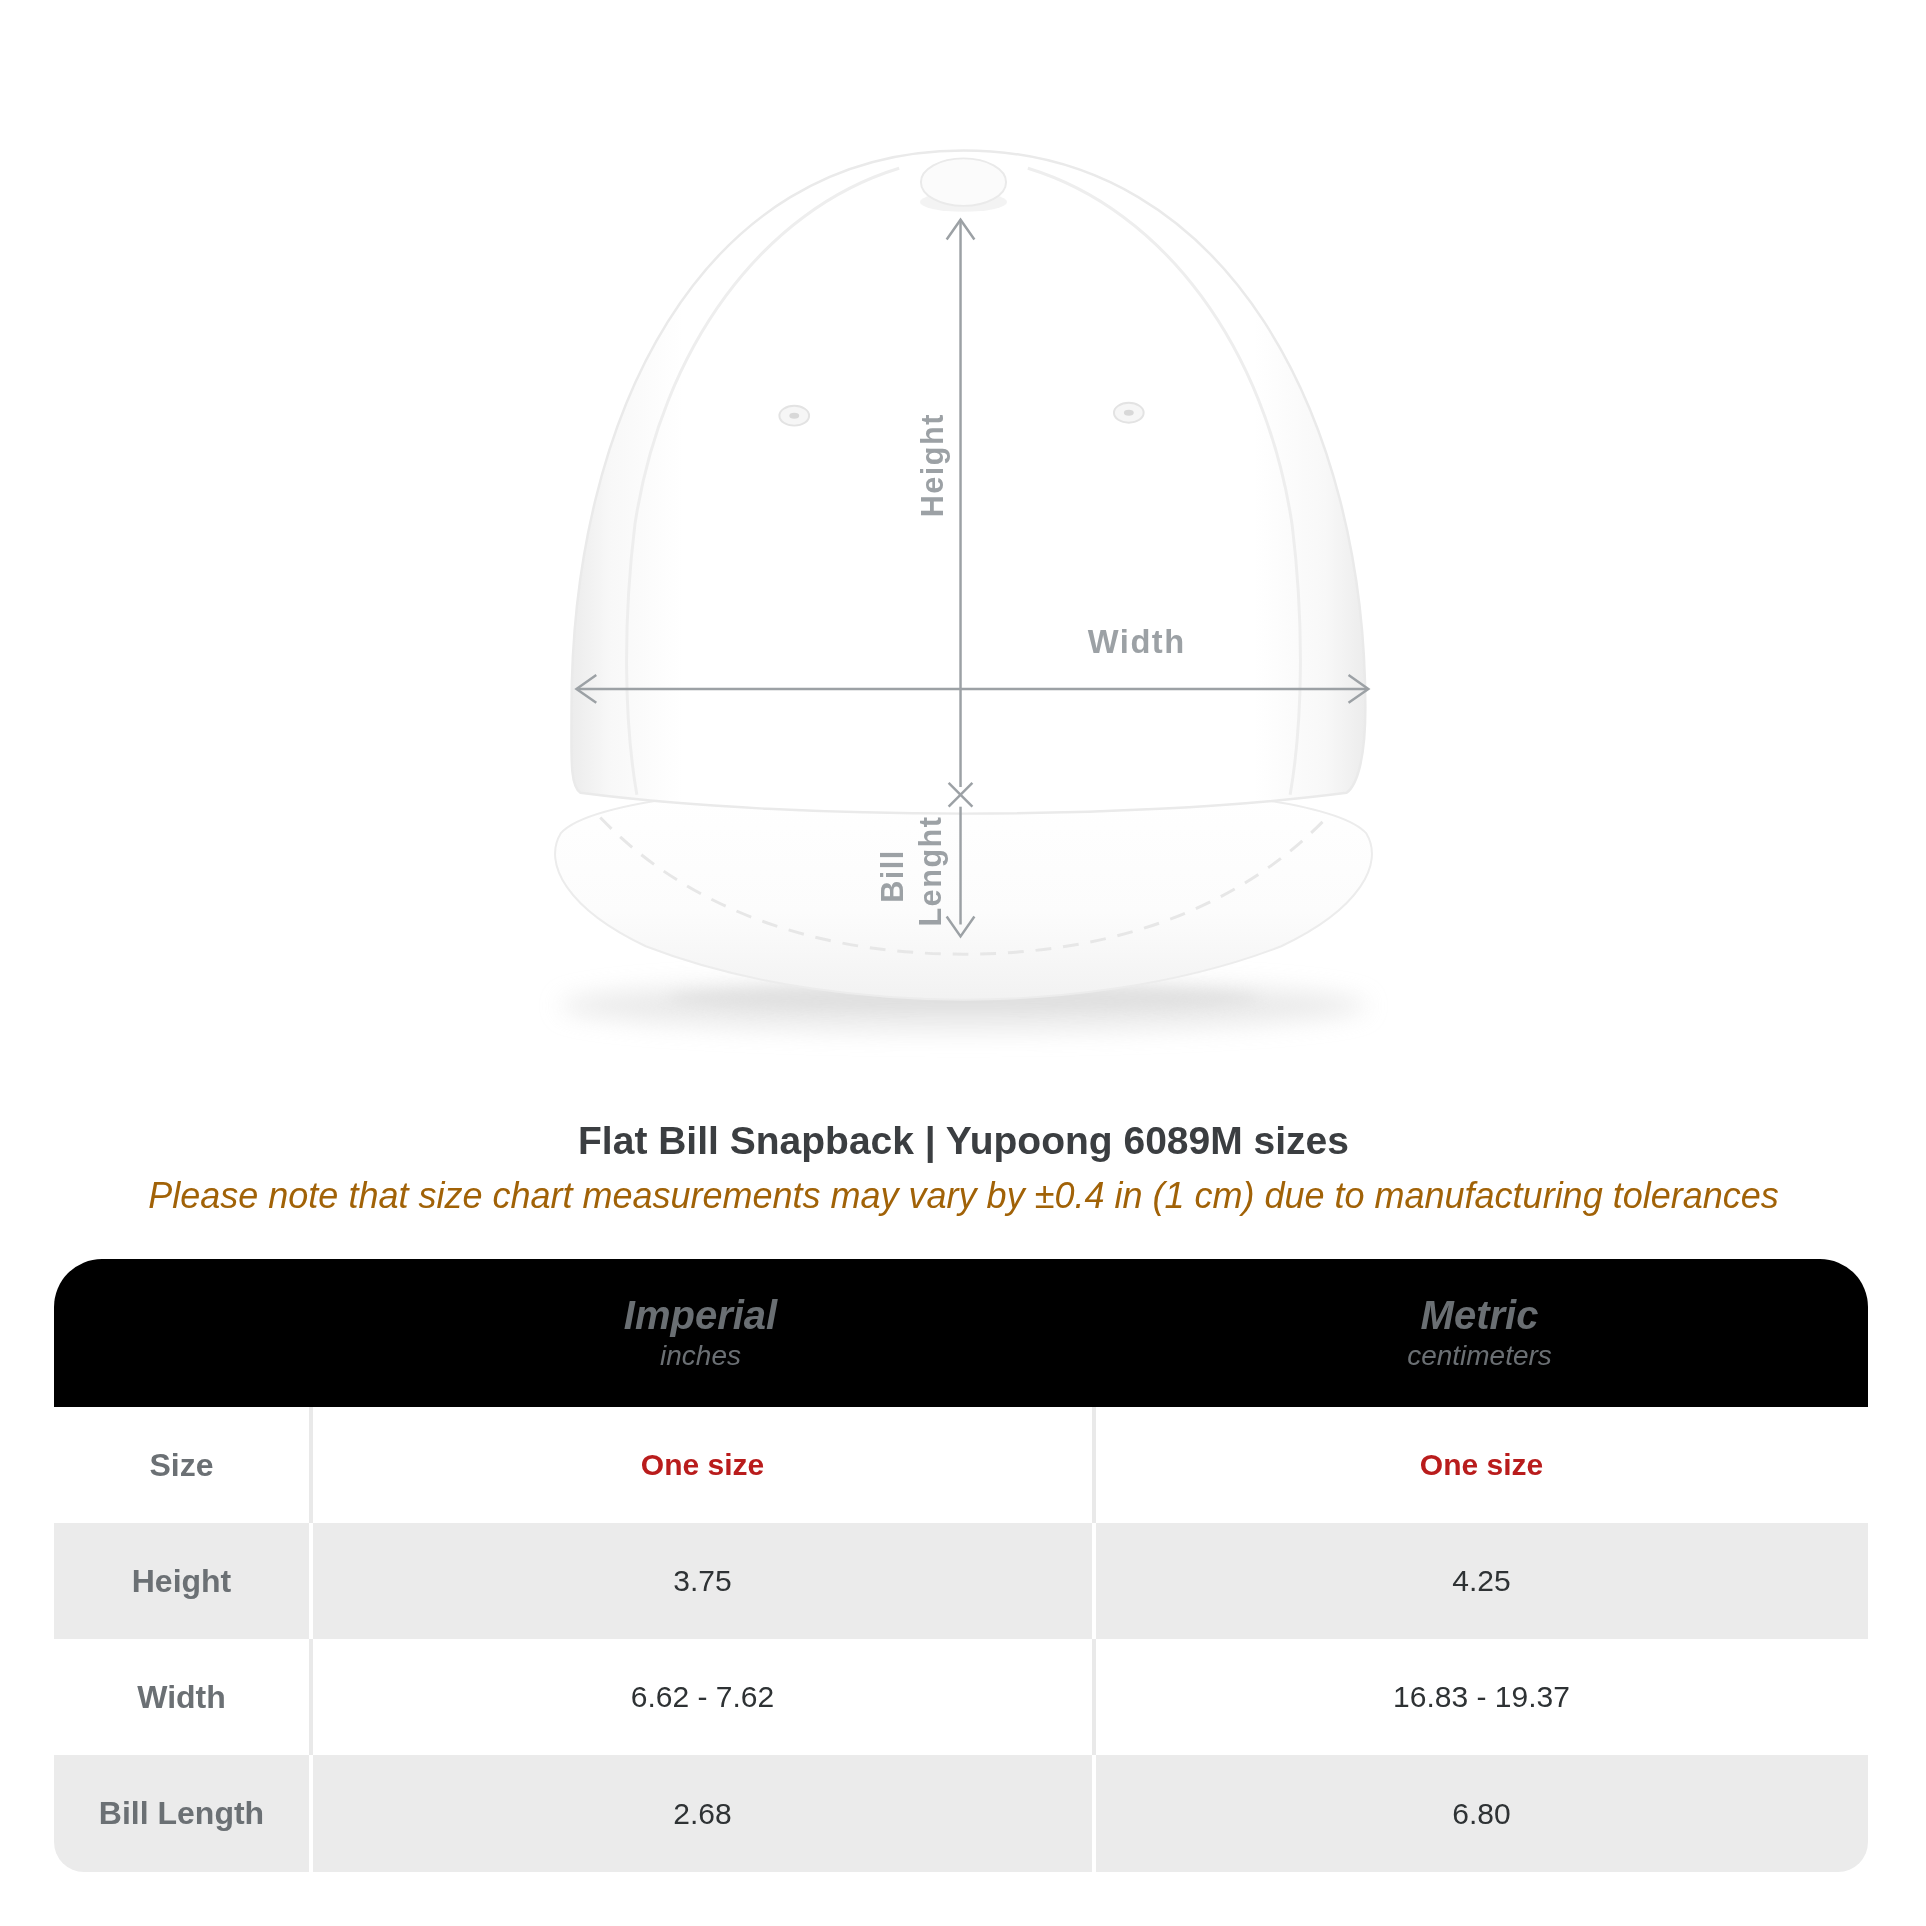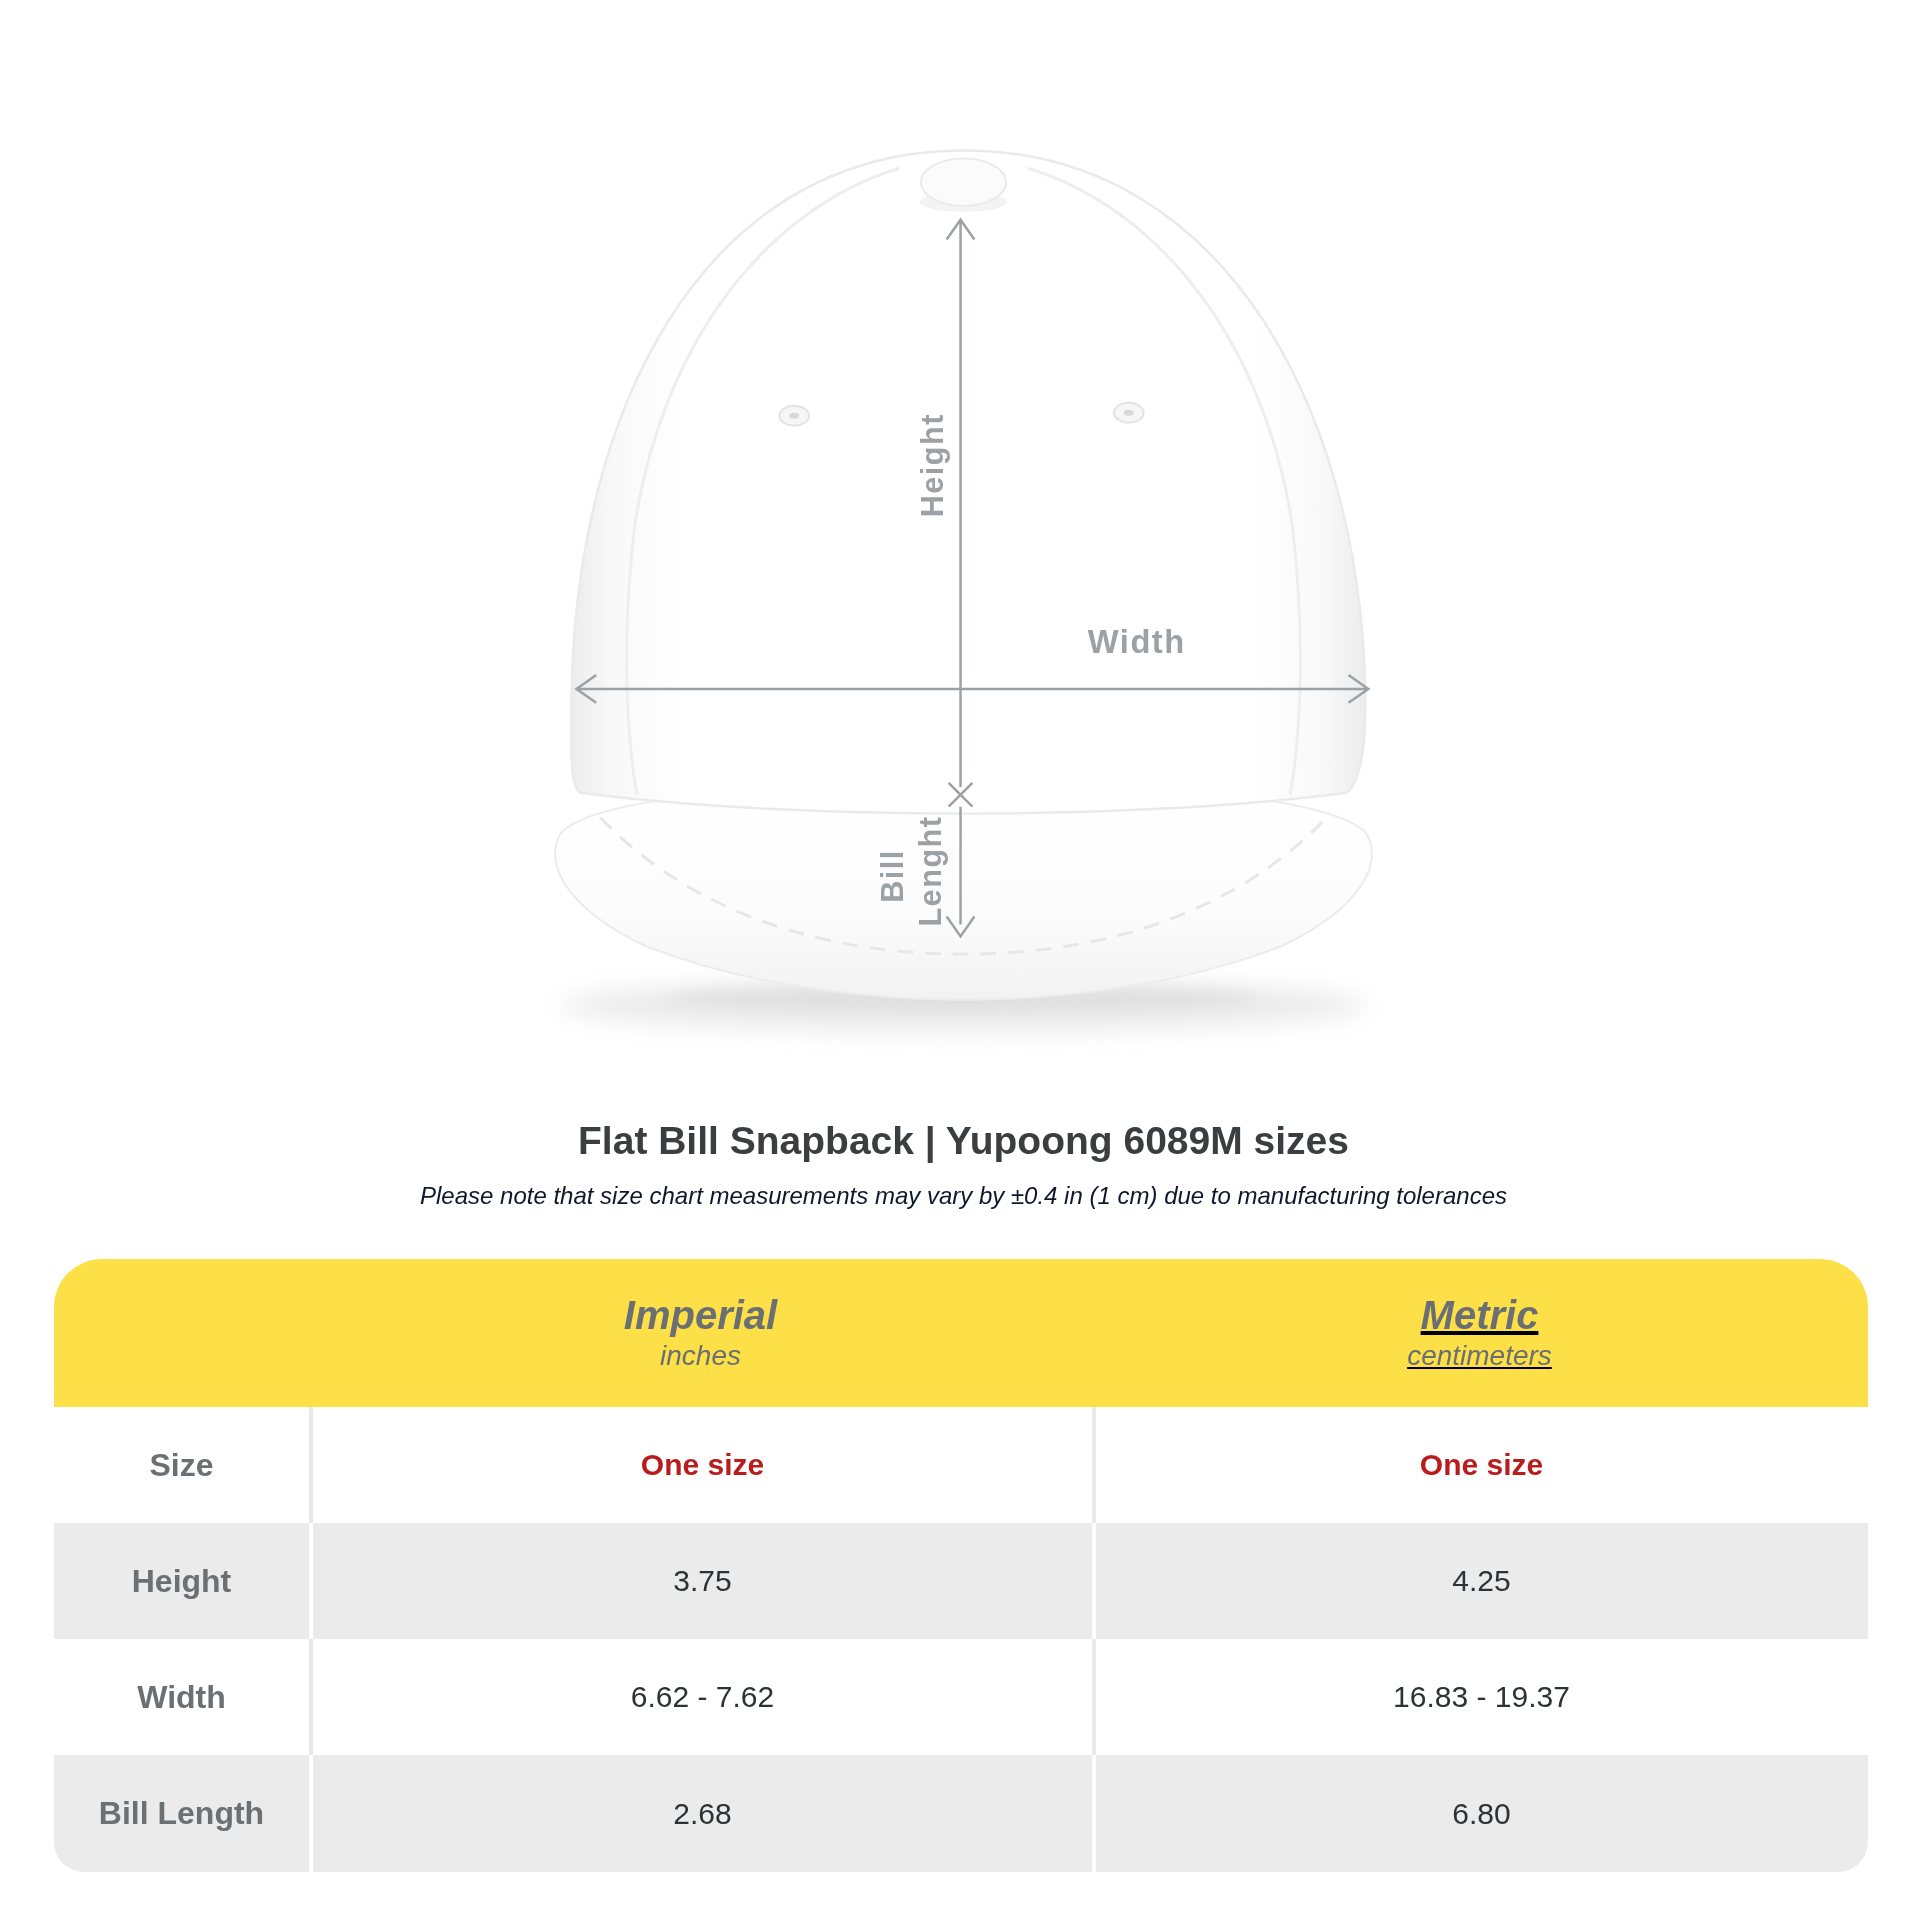--- a/index.html
+++ b/index.html
@@ -8,24 +8,24 @@
     font-family:"Liberation Sans", sans-serif;overflow:hidden;
   }
   
   .hero{position:absolute;left:0;top:0;width:1927px;height:1069px;}
   .dim-label{font-family:"Liberation Sans",sans-serif;font-weight:bold;font-size:31px;
              fill:#9ca1a5;letter-spacing:1.5px;}
   .dim-label.width{font-size:33px;}
   
   .heading{position:absolute;top:1115px;left:0;width:1927px;text-align:center;}
   .title{font-size:39px;line-height:51px;font-weight:bold;color:#3b3e41;margin:0;}
-  .subtitle{margin:12px 0 0 0;font-size:24px;line-height:36px;font-style:italic;color:#0f172a;}
+  .subtitle{margin:12px 0 0 0;font-size:36px;line-height:36px;font-style:italic;color:#a16207;}
   
   .size-table{position:absolute;left:54px;top:1259px;width:1814px;}
-  .thead{height:148px;background:#fde047;border-radius:48px 48px 0 0;display:flex;}
+  .thead{height:148px;background:#000000;border-radius:48px 48px 0 0;display:flex;}
   .thead .spacer{width:255px;}
   .thead .ucell{display:flex;flex-direction:column;align-items:center;justify-content:center;}
   .thead .ucell.imperial{width:783px;}
   .thead .ucell.metric{width:775px;text-decoration:underline;}
   .unit-label{font-size:40px;font-weight:bold;font-style:italic;color:#6a6f73;line-height:44px;}
   .unit-sublabel{font-size:28px;font-style:italic;color:#6a6f73;line-height:34px;margin-top:2px;}
   .trow{height:116px;display:flex;overflow:hidden;}
   .trow.gray{background:#ebebeb;}
   .trow.white{background:#ffffff;}
   .trow.last{border-radius:0 0 30px 30px;height:117px;}

